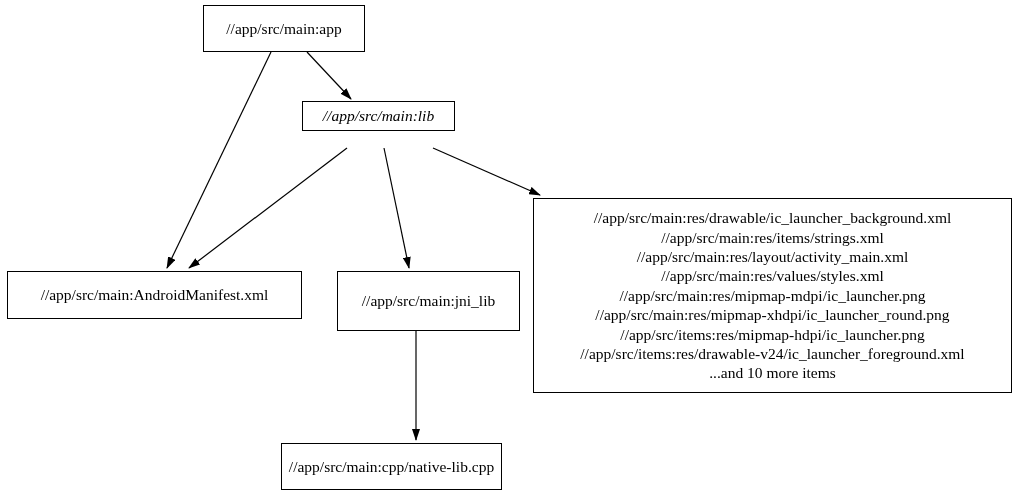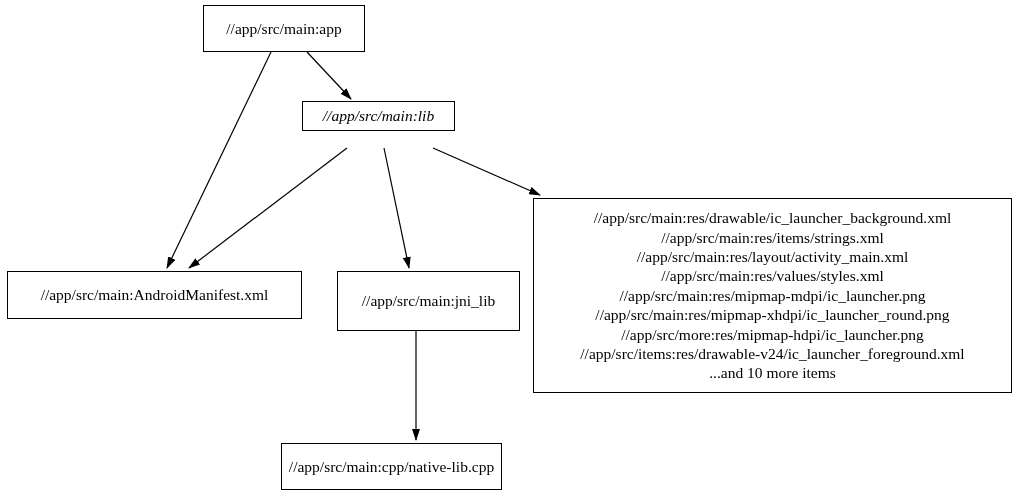--- a/index.html
+++ b/index.html
@@ -74,21 +74,21 @@
     <span>//app/src/main:jni_lib</span>
   </div>
 
   <div class="node node-res-group">
     <span>//app/src/main:res/drawable/ic_launcher_background.xml</span>
     <span>//app/src/main:res/items/strings.xml</span>
     <span>//app/src/main:res/layout/activity_main.xml</span>
     <span>//app/src/main:res/values/styles.xml</span>
     <span>//app/src/main:res/mipmap-mdpi/ic_launcher.png</span>
     <span>//app/src/main:res/mipmap-xhdpi/ic_launcher_round.png</span>
-    <span>//app/src/more:res/mipmap-hdpi/ic_launcher.png</span>
+    <span>//app/src/items:res/mipmap-hdpi/ic_launcher.png</span>
     <span>//app/src/items:res/drawable-v24/ic_launcher_foreground.xml</span>
     <span>...and 10 more items</span>
   </div>
 
   <div class="node node-native-cpp">
     <span>//app/src/main:cpp/native-lib.cpp</span>
   </div>
 
 </div>
 

